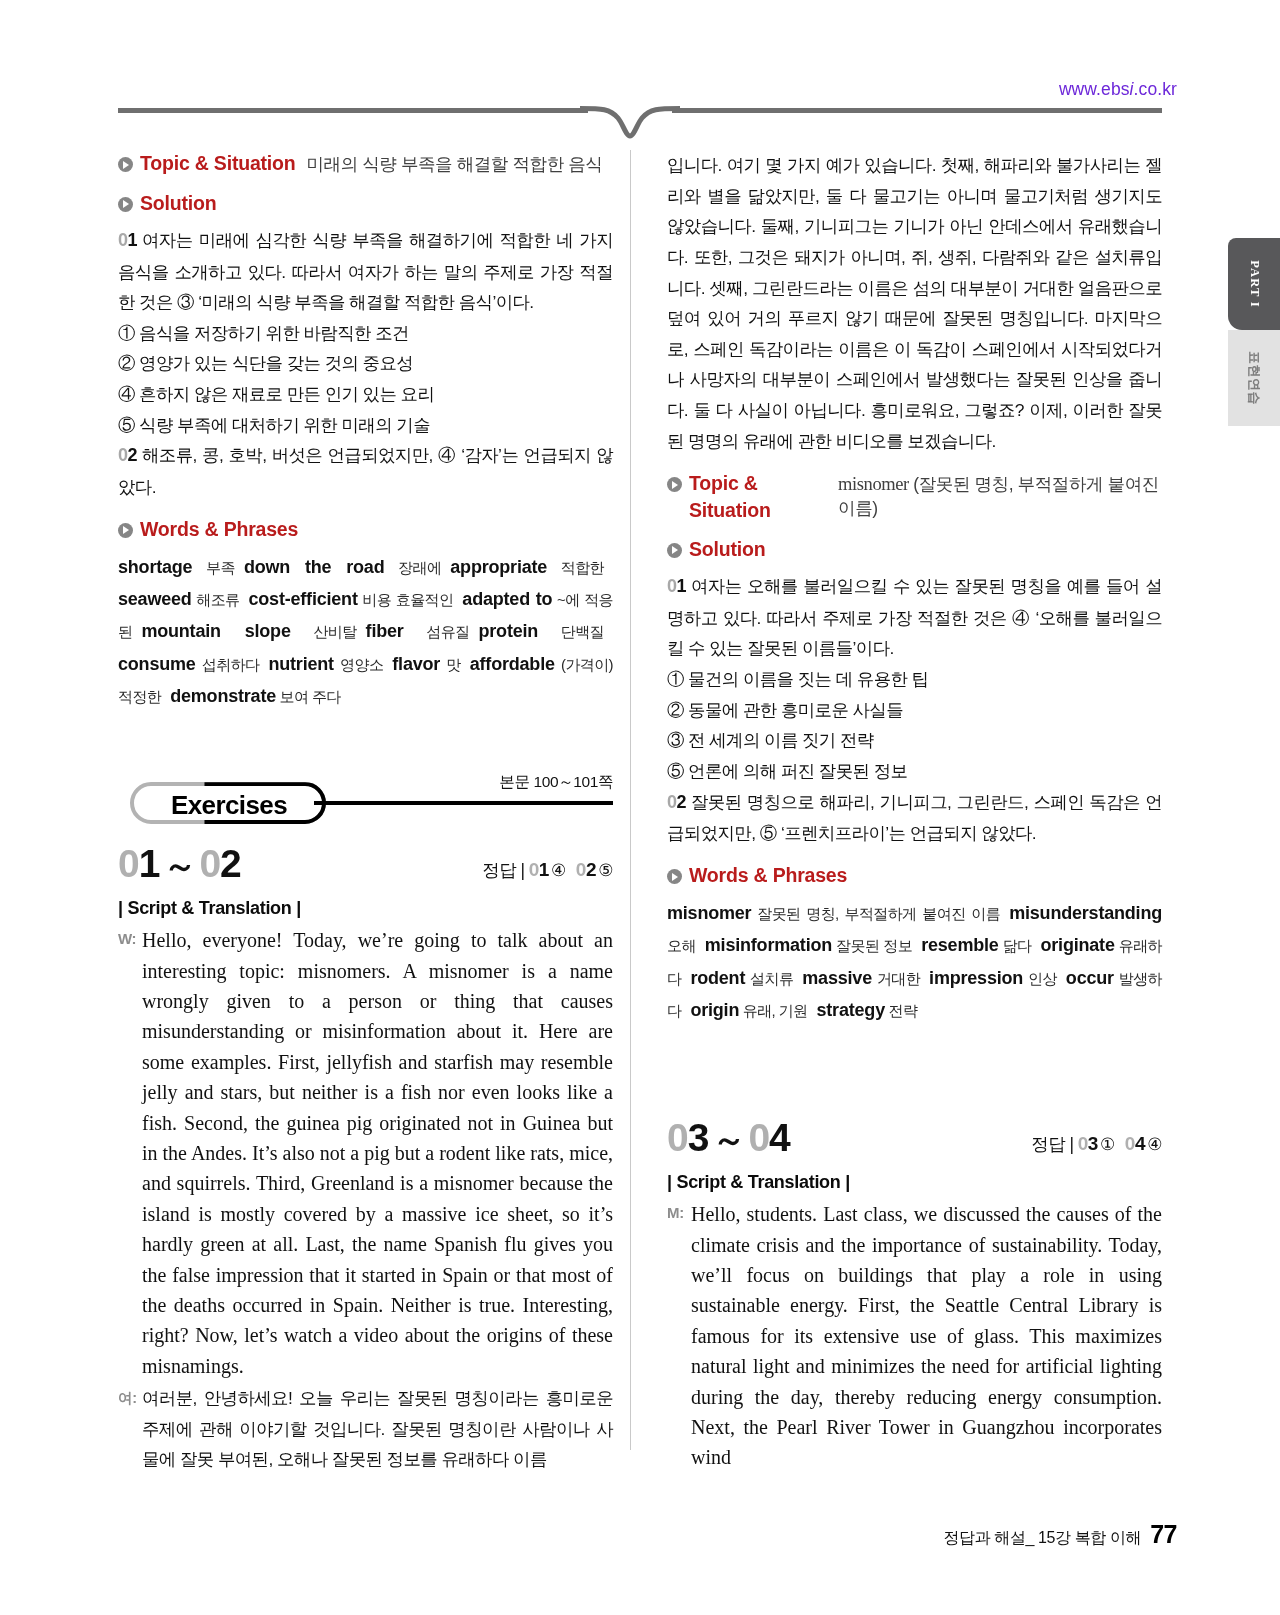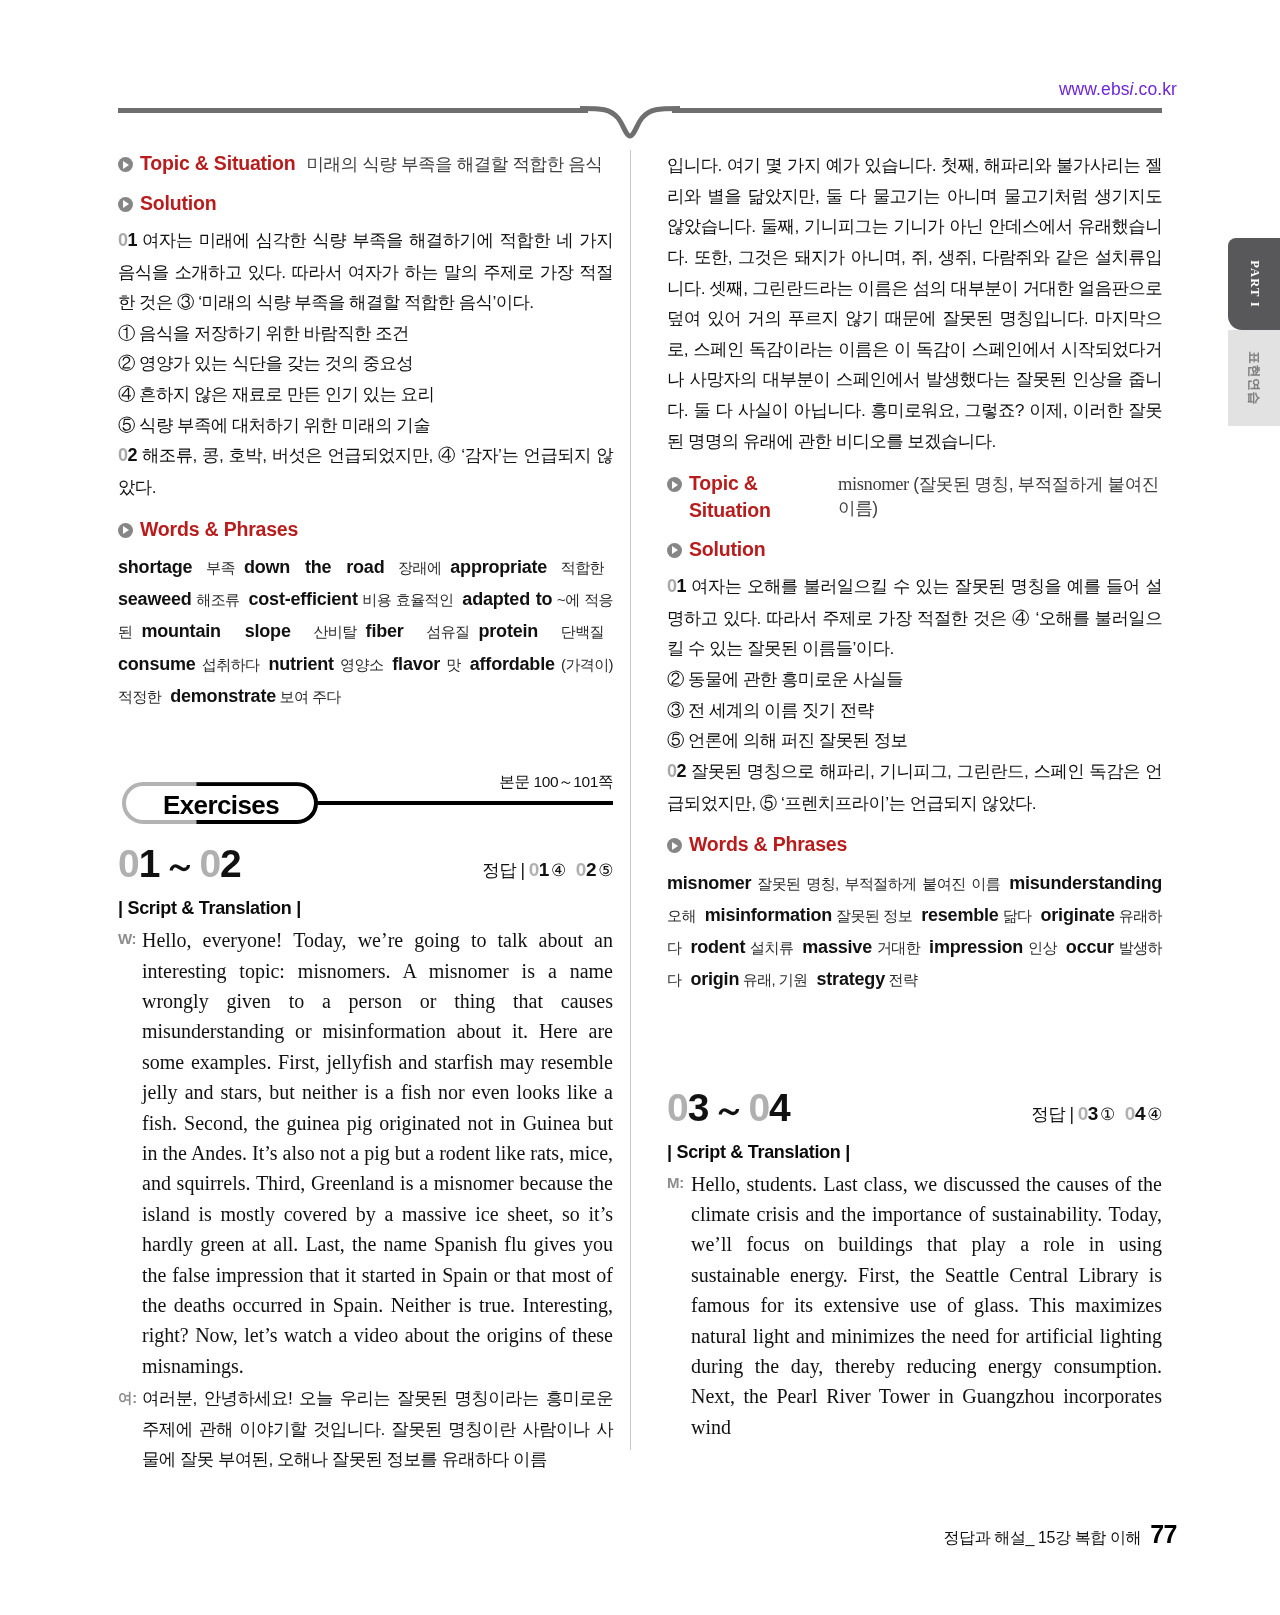--- a/index.html
+++ b/index.html
@@ -174,21 +174,21 @@
   .wp-sp { display: inline-block; width: 9px; }
 
   
   .ex-bar {
     position: relative;
     height: 56px;
     margin: 64px 0 6px 0;
   }
   .ex-badge {
     position: absolute;
-    left: 4px; top: 6px;
+    left: 12px; top: 6px;
     width: 196px; height: 46px;
   }
   .ex-badge .pill-grey {
     position: absolute; left: 0; top: 0;
     width: 196px; height: 42px;
     border: 4px solid #b3b3b3;
     border-radius: 21px;
     background: #fff;
   }
   .ex-badge .pill-black {
@@ -430,20 +430,21 @@
 
   <div class="sec-wrap">
     <div class="sec-head">
       <span class="bullet-ico"></span>
       <span class="sec-title">Solution</span>
     </div>
     <div class="kr-body">
       <p>
         <span class="qnum"><span class="z">0</span><span class="d">1</span></span><span>여자는 오해를 불러일으킬 수 있는 잘못된 명칭을 예를 들어 설명하고 있다. 따라서 주제로 가장 적절한 것은 ④ ‘오해를 불러일으킬 수 있는 잘못된 이름들’이다.</span>
       </p>
+      <p>① 물건의 이름을 짓는 데 유용한 팁</p>
       <p>② 동물에 관한 흥미로운 사실들</p>
       <p>③ 전 세계의 이름 짓기 전략</p>
       <p>⑤ 언론에 의해 퍼진 잘못된 정보</p>
       <p>
         <span class="qnum"><span class="z">0</span><span class="d">2</span></span><span>잘못된 명칭으로 해파리, 기니피그, 그린란드, 스페인 독감은 언급되었지만, ⑤ ‘프렌치프라이’는 언급되지 않았다.</span>
       </p>
     </div>
   </div>
 
   <div class="sec-wrap">

